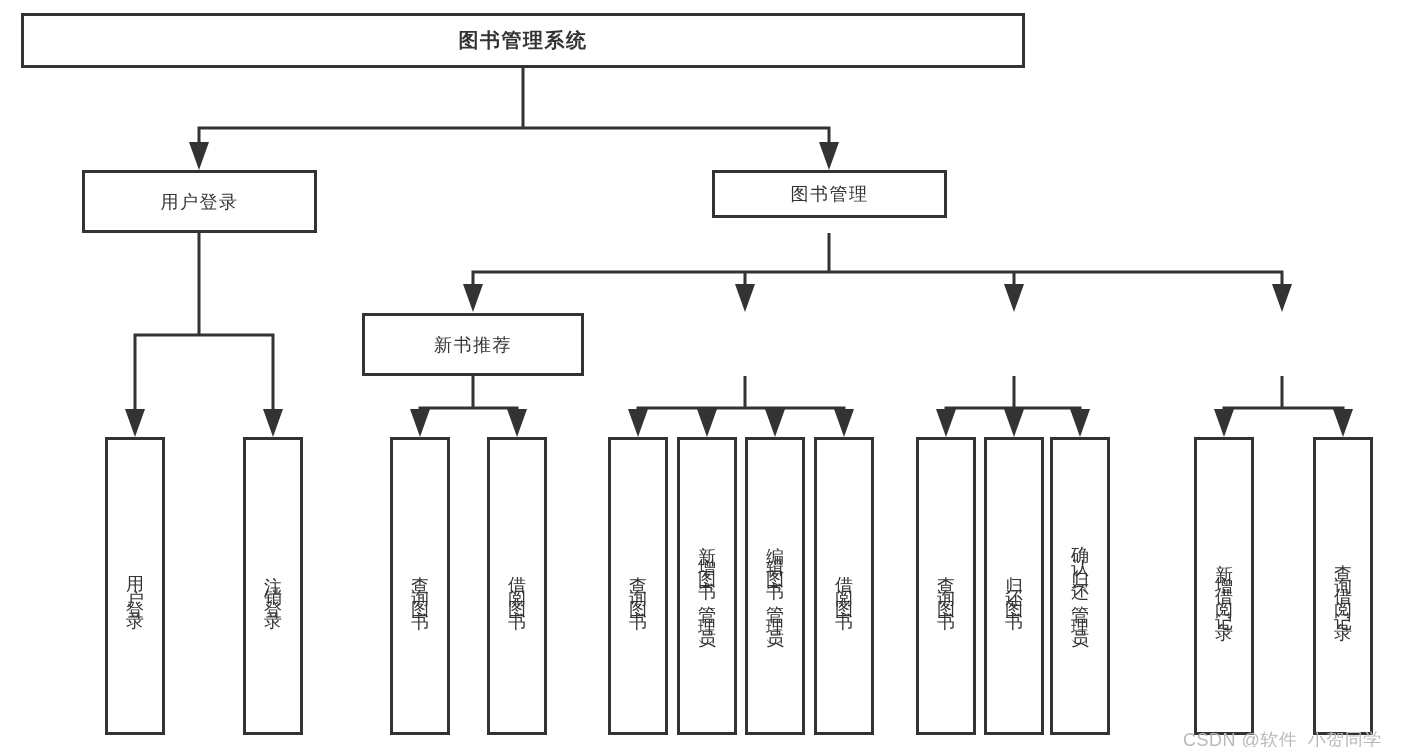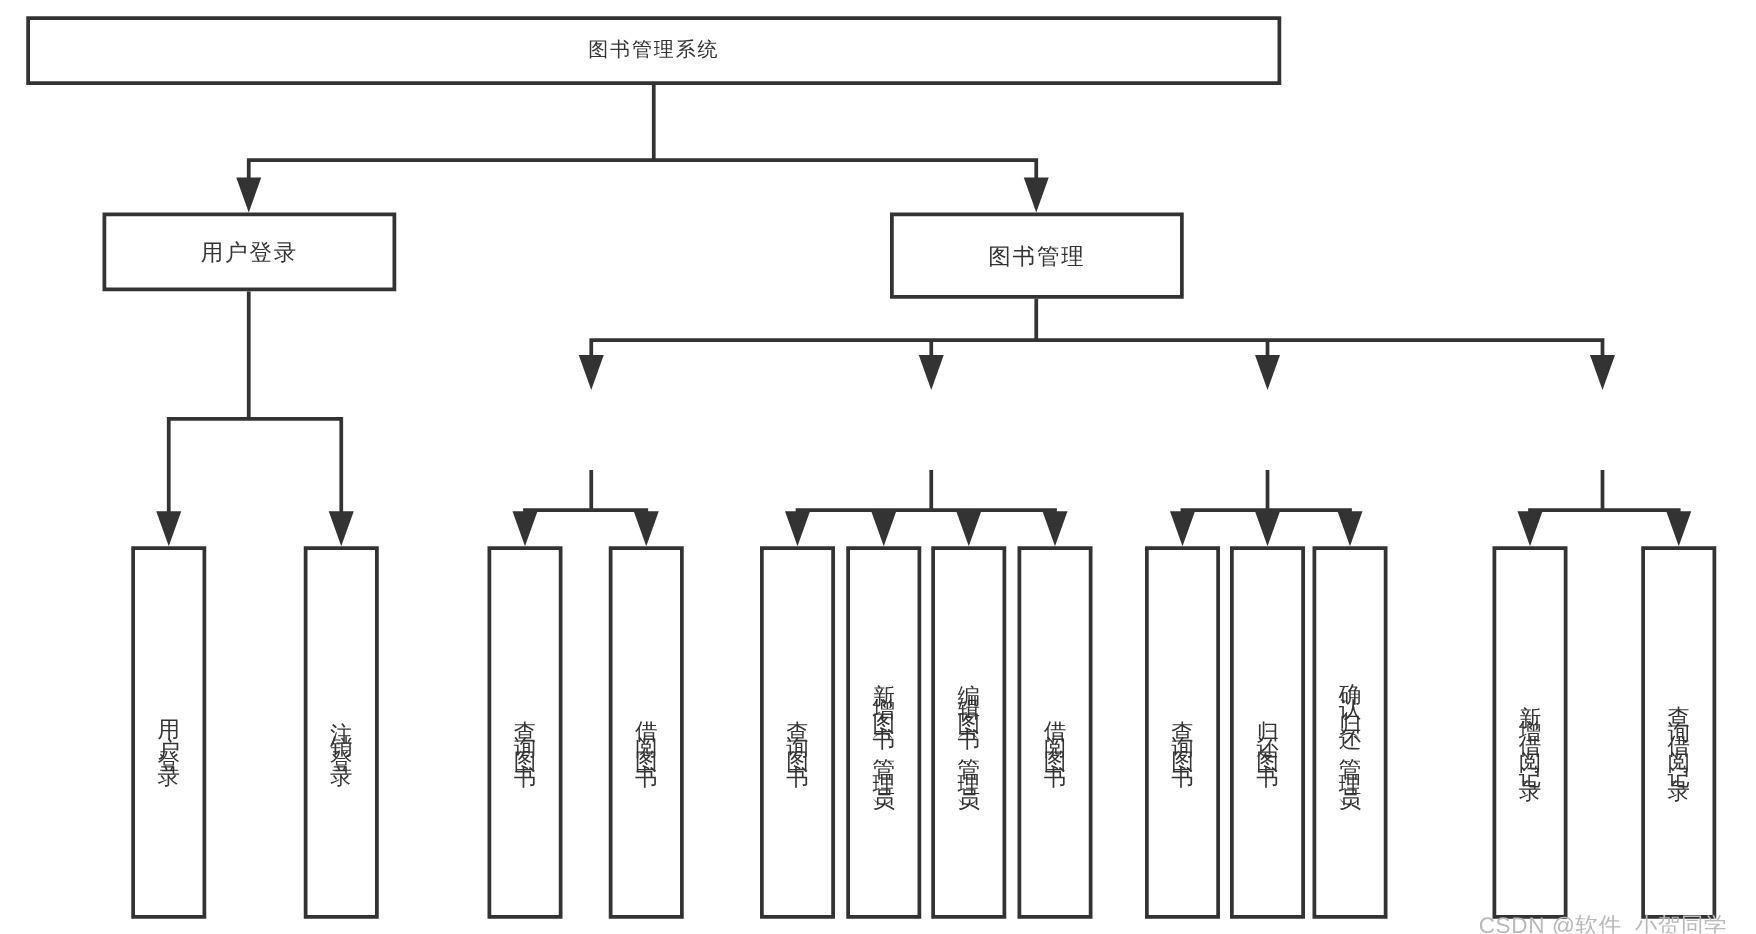--- a/index.html
+++ b/index.html
@@ -18,21 +18,21 @@
     border:3px solid #333333;
     background:#ffffff;
     display:flex;
     align-items:center;
     justify-content:center;
     font-size:18px;
     letter-spacing:1.5px;
     white-space:nowrap;
     z-index:2;
   }
-  .root{font-size:16px;}
+  .root{font-size:20px;font-weight:bold;}
   .leaf{
     writing-mode:vertical-rl;
     text-orientation:mixed;
     letter-spacing:12px;
     font-size:18px;
     white-space:normal;
   }
   .watermark{
     position:absolute;
     left:1183px;top:716px;
@@ -91,22 +91,23 @@
       <polygon points="1070,409 1090,409 1080,437"></polygon>
 
       <polygon points="1214,409 1234,409 1224,437"></polygon>
       <polygon points="1333,409 1353,409 1343,437"></polygon>
     </g>
   </svg>
 
   <div class="box root" style="left:21px;top:13px;width:1004px;height:55px">图书管理系统</div>
 
   <div class="box" style="left:82px;top:170px;width:235px;height:63px">用户登录</div>
-  <div class="box" style="left:712px;top:170px;width:235px;height:69px">图书管理</div>
+  <div class="box" style="left:712px;top:170px;width:235px;height:48px">图书管理</div>
 
+  <div class="box" style="left:362px;top:313px;width:222px;height:63px">新书推荐</div>
 
   <div class="box leaf" style="left:105px;top:437px;width:60px;height:298px">用户登录</div>
   <div class="box leaf" style="left:243px;top:437px;width:60px;height:298px">注销登录</div>
 
   <div class="box leaf" style="left:390px;top:437px;width:60px;height:298px">查询图书</div>
   <div class="box leaf" style="left:487px;top:437px;width:60px;height:298px">借阅图书</div>
 
   <div class="box leaf" style="left:608px;top:437px;width:60px;height:298px">查询图书</div>
   <div class="box leaf" style="left:677px;top:437px;width:60px;height:298px">新增图书（管理员）</div>
   <div class="box leaf" style="left:745px;top:437px;width:60px;height:298px">编辑图书（管理员）</div>

